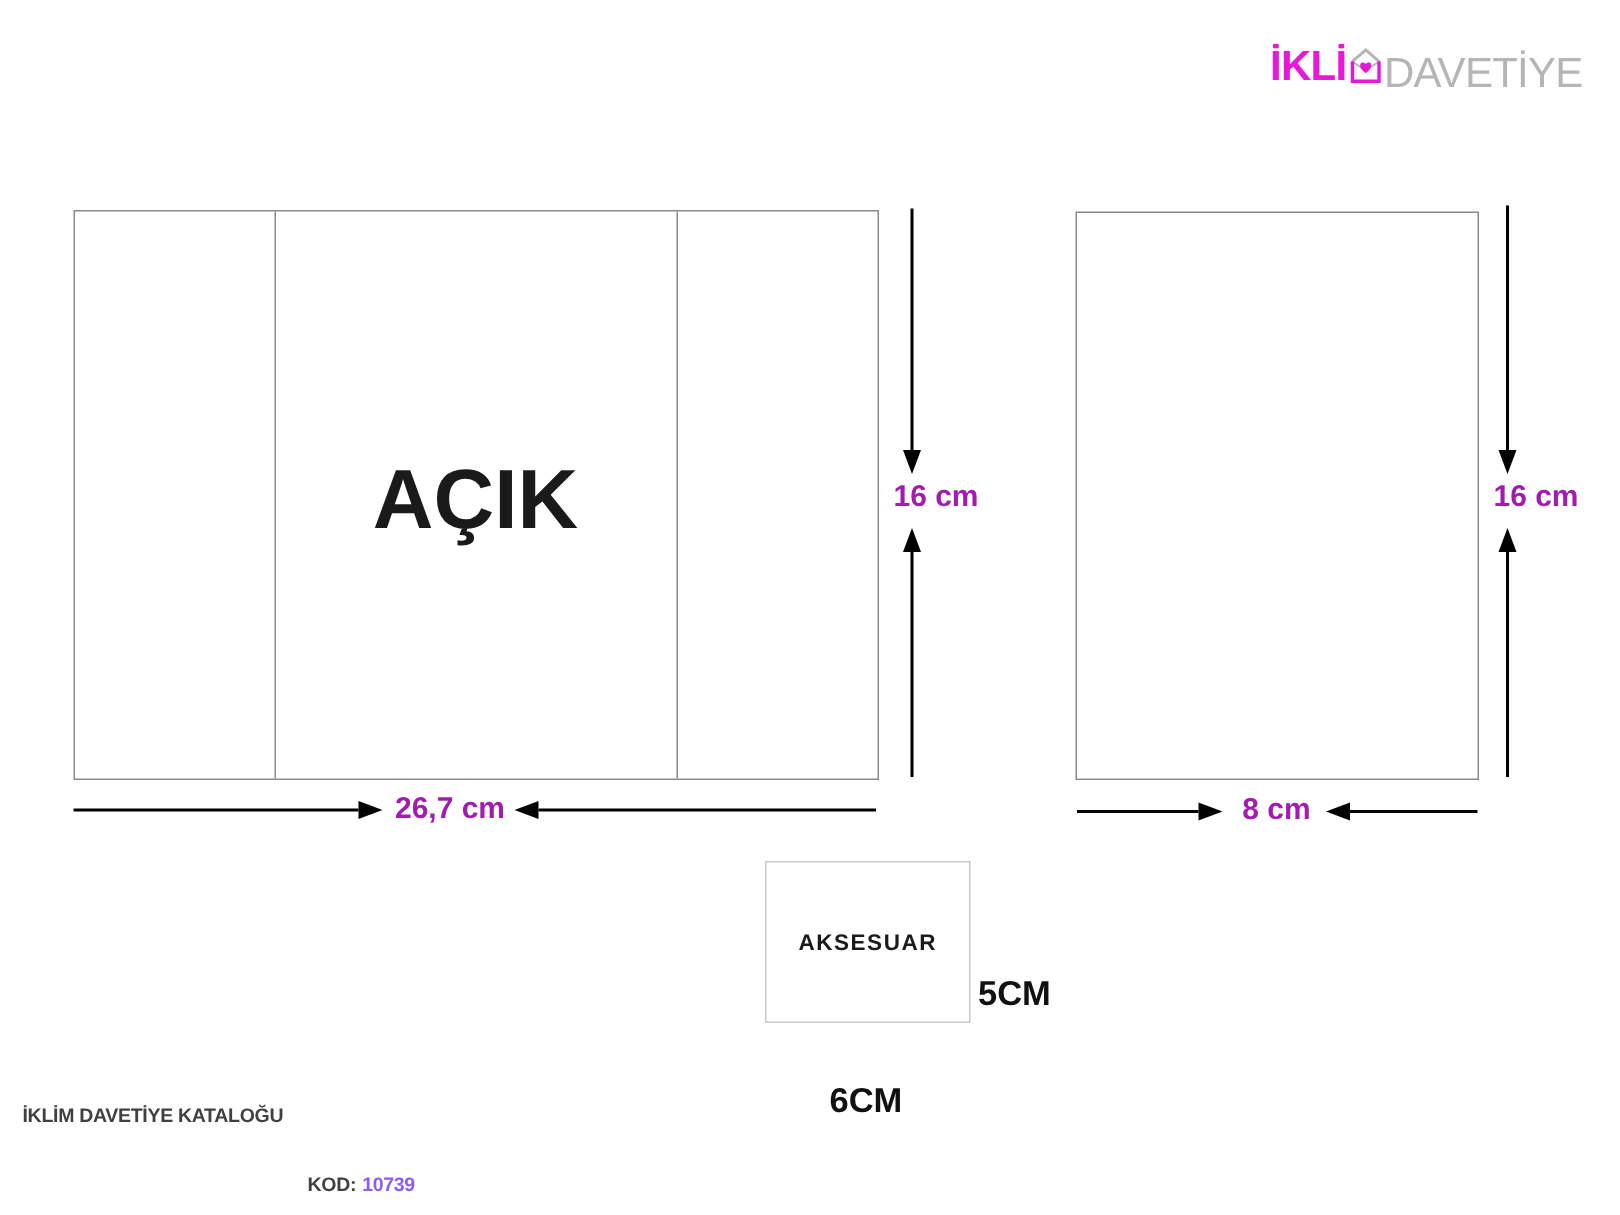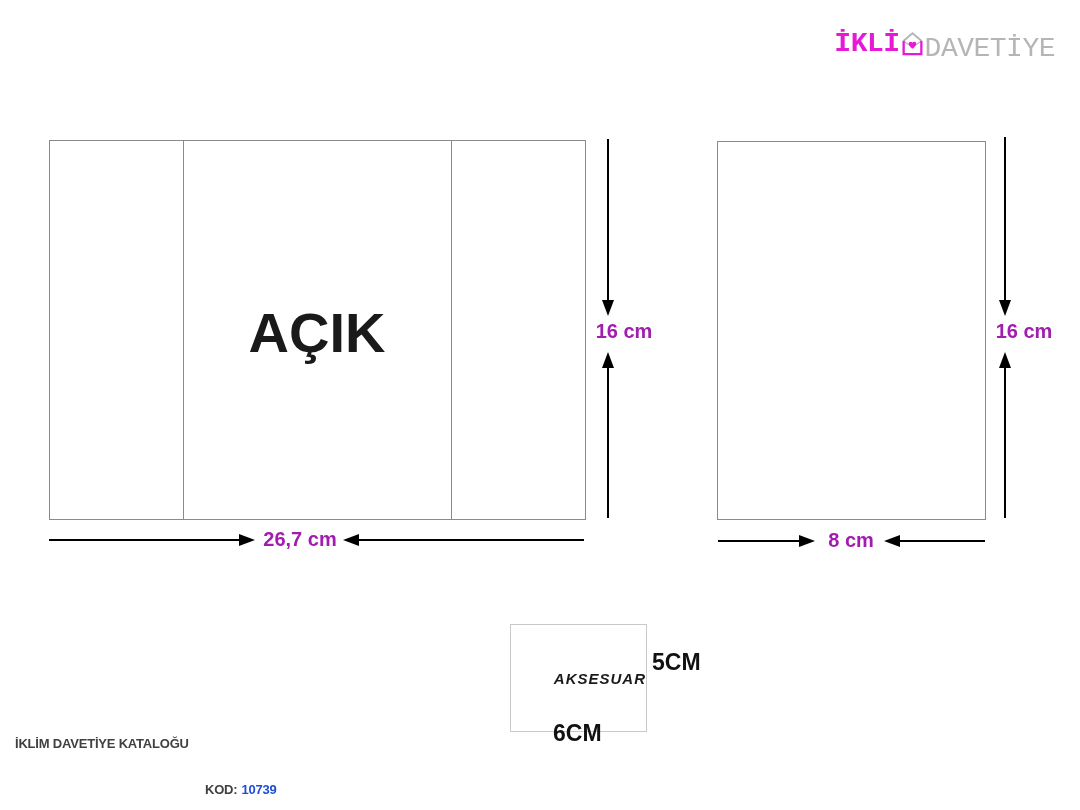--- a/index.html
+++ b/index.html
@@ -1,56 +1,56 @@
 <!DOCTYPE html>
 <html><head>
 <meta charset="utf-8">
 <style>
   html,body{margin:0;padding:0;background:#fff;}
   .canvas{
     position:relative;width:1080px;height:810px;background:#ffffff;
     font-family:"Liberation Sans", sans-serif;overflow:hidden;
   }
   
-  .logo{position:absolute;top:24px;right:25px;display:flex;align-items:center;line-height:1;font-family:Liberation Mono, monospace;}
+  .logo{position:absolute;top:24px;right:25px;display:flex;align-items:center;line-height:1;}
   .logo .part1{font-size:28px;font-weight:bold;color:#e619d7;letter-spacing:-0.5px;}
   .logo .part2{font-size:28px;font-weight:normal;color:#b5b5b8;letter-spacing:-0.5px;margin-top:11px;}
   .logo svg{display:block;margin:0 1px;}
   .sr{position:absolute;width:1px;height:1px;overflow:hidden;clip-path:inset(50%);white-space:nowrap;}
   
   .rect{position:absolute;background:#fff;border:1px solid #8a8a8a;}
   .rect-open{left:49px;top:140px;width:535px;height:378px;}
   .divider{position:absolute;top:0;bottom:0;width:1px;background:#8a8a8a;}
   .div-1{left:133px;}
   .div-2{left:401px;}
   .open-label{
     position:absolute;left:183px;top:300px;width:268px;text-align:center;
     font-size:56px;font-weight:bold;color:#1a1a1a;letter-spacing:0;
   }
   .rect-envelope{left:717px;top:141px;width:267px;height:377px;}
   
-  .rect-accessory{left:510px;top:624px;width:135px;height:106px;border:1px solid #c9c9c9;
-    display:flex;align-items:center;justify-content:flex-end;font-style:italic;}
+  .rect-accessory{left:510px;top:574px;width:135px;height:106px;border:1px solid #c9c9c9;
+    display:flex;align-items:center;justify-content:center;}
   .accessory-label{font-size:15px;font-weight:bold;color:#1a1a1a;letter-spacing:1px;}
   .size-big{position:absolute;font-size:23px;font-weight:bold;color:#111;}
   .size-5cm{left:652px;top:649px;}
   .size-6cm{left:553px;top:720px;}
   
   .dim-line-v{position:absolute;width:2px;background:#000;}
   .dim-line-h{position:absolute;height:2px;background:#000;}
   .ah{position:absolute;width:0;height:0;}
   .ah-down{border-left:6px solid transparent;border-right:6px solid transparent;border-top:16px solid #000;}
   .ah-up{border-left:6px solid transparent;border-right:6px solid transparent;border-bottom:16px solid #000;}
   .ah-right{border-top:6px solid transparent;border-bottom:6px solid transparent;border-left:16px solid #000;}
   .ah-left{border-top:6px solid transparent;border-bottom:6px solid transparent;border-right:16px solid #000;}
   .dim-label{position:absolute;font-size:20px;font-weight:bold;color:#a21caf;text-align:center;white-space:nowrap;}
   
   .footer-catalog{position:absolute;left:15px;top:736px;font-size:13px;font-weight:bold;color:#404040;letter-spacing:-0.2px;}
   .footer-code{position:absolute;left:205px;top:782px;font-size:13px;font-weight:bold;color:#404040;letter-spacing:-0.2px;}
-  .footer-code .code-value{color:#1d4ed8;margin-left:4px;}
+  .footer-code .code-value{color:#8b5cf6;margin-left:4px;}
 </style>
 </head>
 <body>
 
 <div class="canvas">
 
   <div class="logo">
     <span class="part1">İKLİ</span>
     <svg width="23" height="27" viewBox="0 0 26 28">
       <path d="M3 11 L13 2.5 L23 11" fill="none" stroke="#b5b5b8" stroke-width="2.2"></path>

